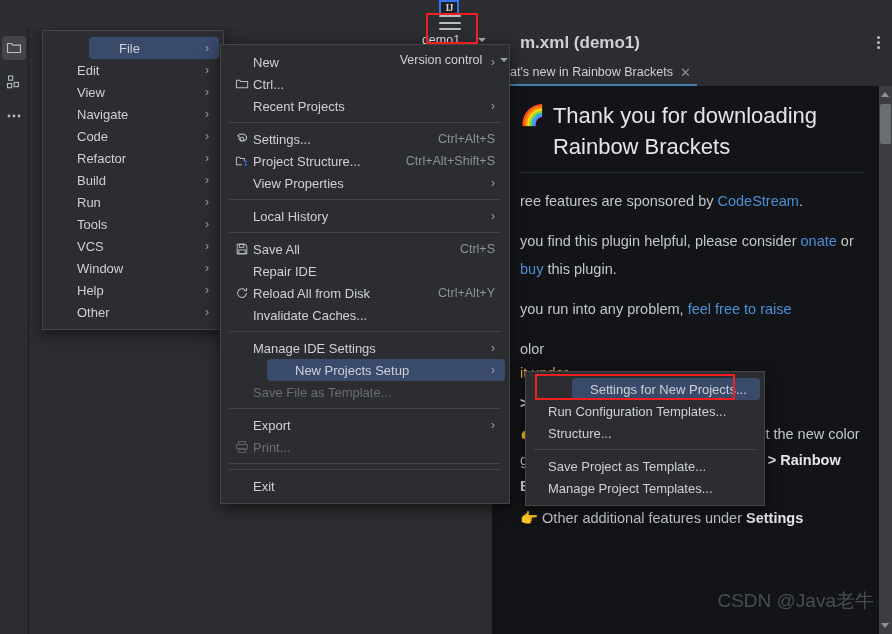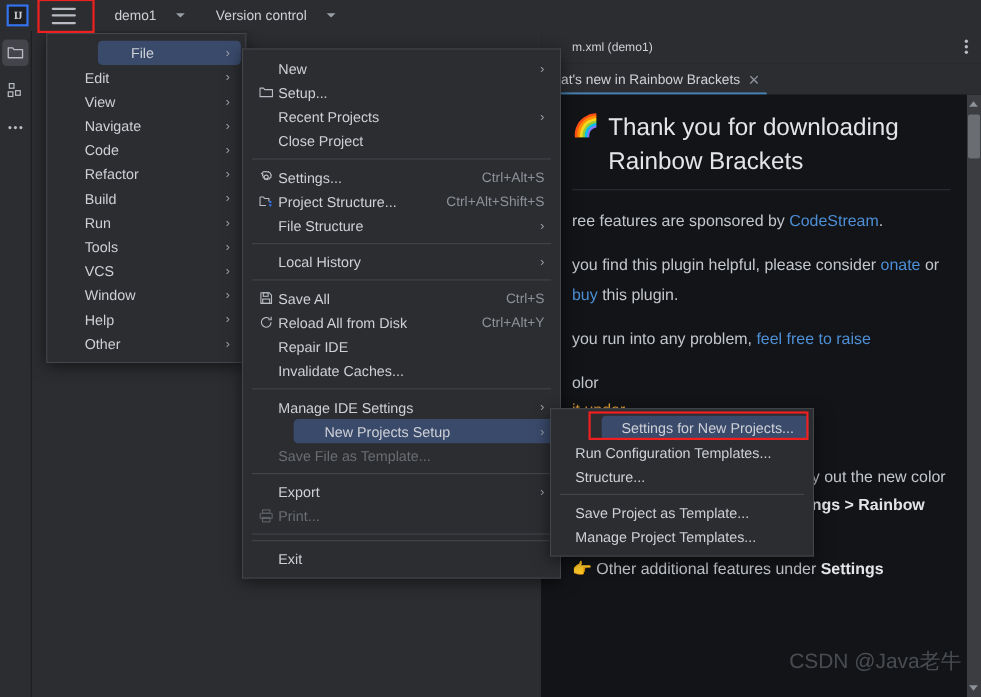--- a/index.html
+++ b/index.html
@@ -16,20 +16,21 @@
     background: #2b2d30;
   }
 
   
   .titlebar {
     position: absolute; left: 0; top: 0;
     width: 892px; height: 28px;
     background: #2b2d30;
     display: flex; align-items: center;
     z-index: 40;
+    flex-direction: column;
   }
   .ij-logo {
     width: 20px; height: 20px; margin-left: 6px;
     border: 2px solid #3574f0;
     background: #1e1f22;
     display: flex; align-items: center; justify-content: center;
     color: #ced0d6; font-size: 10px; font-weight: bold;
     letter-spacing: -1px;
     font-family: "Liberation Serif", serif;
     box-sizing: border-box;
@@ -93,21 +94,21 @@
     width: 400px; height: 606px;
     background: #1e1f22;
     z-index: 1;
   }
   .editor-filebar {
     position: absolute; left: 0; top: 0;
     width: 400px; height: 30px;
     background: #2b2d30;
     border-bottom: 1px solid #1e1f22;
     display: flex; align-items: center;
-    color: #ced0d6; font-size: 11px;
+    color: #ced0d6; font-size: 17px; font-weight: bold;
   }
   .editor-filebar .fname { margin-left: 28px; }
   .kebab {
     position: absolute; right: 12px; top: 8px;
     display: flex; flex-direction: column; gap: 2px;
   }
   .kebab i { width: 3px; height: 3px; background: #b9bcc2; border-radius: 50%; display: block; }
 
   .tabstrip {
     position: absolute; left: 0; top: 30px;
@@ -228,21 +229,21 @@
   
   #menu-main { left: 42px; top: 30px; width: 182px; }
   #menu-main .mi { height: 22px; }
   #menu-main .mi .lbl { padding-left: 20px; }
 
   
   #menu-file { left: 220px; top: 44px; width: 290px; }
   #menu-file .mi { height: 22px; }
 
   
-  #menu-nps { left: 500px; top: 371px; width: 240px; }
+  #menu-nps { left: 525px; top: 371px; width: 240px; }
   #menu-nps .mi { height: 22px; }
   #menu-nps .mi .lbl { padding-left: 8px; }
 
   .redbox-nps {
     position: absolute; left: 535px; top: 374px;
     width: 200px; height: 26px;
     border: 2px solid #f02020;
     box-sizing: border-box;
     z-index: 30; pointer-events: none;
   }
@@ -413,30 +414,26 @@
         <span class="ic"></span>
         <span class="lbl">New</span>
         <span class="arrow">›</span>
       </div>
       <div class="mi">
         <span class="ic">
           <svg width="14" height="14" viewBox="0 0 16 16">
             <path d="M1.6 3.6h3.6l1.2 1.5h8.1v7.3H1.6z" stroke="#b9bcc2" fill="none" stroke-width="1.15" stroke-linejoin="round"></path>
           </svg>
         </span>
-        <span class="lbl">Setup...</span>
+        <span class="lbl">Ctrl...</span>
       </div>
       <div class="mi">
         <span class="ic"></span>
         <span class="lbl">Recent Projects</span>
         <span class="arrow">›</span>
-      </div>
-      <div class="mi">
-        <span class="ic"></span>
-        <span class="lbl">Close Project</span>
       </div>
       <div class="msep"></div>
       <div class="mi">
         <span class="ic">
           <svg width="14" height="14" viewBox="0 0 16 16">
             <path d="M8 2.2l1.2.5 1.2-.4.8 1 1.2.4.1 1.3.9.9-.6 1.1.2 1.3-1.2.5-.6 1.2-1.3-.1-1 .8-1.1-.6-1.3.2-.5-1.2-1.2-.6.1-1.3-.8-1 .6-1.1L3 4.2l1.2-.5L4.8 2.5z" stroke="#b9bcc2" fill="none" stroke-width="1.15" stroke-linejoin="round"></path>
             <circle cx="8" cy="8" r="2.1" stroke="#b9bcc2" fill="none" stroke-width="1.15"></circle>
           </svg>
         </span>
         <span class="lbl">Settings...</span>
@@ -449,21 +446,21 @@
             <path d="M1.6 3.6v8.8h6.2" stroke="#b9bcc2" fill="none" stroke-width="1.15"></path>
             <rect x="11.2" y="7.6" width="2.2" height="2.2" fill="#3574f0" stroke="none"></rect>
             <rect x="11.2" y="11" width="2.2" height="2.2" fill="#3574f0" stroke="none"></rect>
           </svg>
         </span>
         <span class="lbl">Project Structure...</span>
         <span class="acc">Ctrl+Alt+Shift+S</span>
       </div>
       <div class="mi">
         <span class="ic"></span>
-        <span class="lbl">File Structure</span>
+        <span class="lbl">View Properties</span>
         <span class="arrow">›</span>
       </div>
       <div class="msep"></div>
       <div class="mi">
         <span class="ic"></span>
         <span class="lbl">Local History</span>
         <span class="arrow">›</span>
       </div>
       <div class="msep"></div>
       <div class="mi">
@@ -471,32 +468,32 @@
           <svg width="14" height="14" viewBox="0 0 16 16">
             <path d="M2.5 2.5h8.7l2.3 2.3v8.7H2.5z" stroke="#b9bcc2" fill="none" stroke-width="1.15" stroke-linejoin="round"></path>
             <rect x="5" y="2.5" width="5" height="3.6" stroke="#b9bcc2" fill="none" stroke-width="1.15"></rect>
             <rect x="4.4" y="9" width="7.2" height="4.5" stroke="#b9bcc2" fill="none" stroke-width="1.15"></rect>
           </svg>
         </span>
         <span class="lbl">Save All</span>
         <span class="acc">Ctrl+S</span>
       </div>
       <div class="mi">
+        <span class="ic"></span>
+        <span class="lbl">Repair IDE</span>
+      </div>
+      <div class="mi">
         <span class="ic">
           <svg width="14" height="14" viewBox="0 0 16 16">
             <path d="M13 8a5 5 0 1 1-1.6-3.6" stroke="#b9bcc2" fill="none" stroke-width="1.15"></path>
             <path d="M13.2 2.3v3h-3" stroke="#b9bcc2" fill="none" stroke-width="1.15" stroke-linejoin="round"></path>
           </svg>
         </span>
         <span class="lbl">Reload All from Disk</span>
         <span class="acc">Ctrl+Alt+Y</span>
-      </div>
-      <div class="mi">
-        <span class="ic"></span>
-        <span class="lbl">Repair IDE</span>
       </div>
       <div class="mi">
         <span class="ic"></span>
         <span class="lbl">Invalidate Caches...</span>
       </div>
       <div class="msep"></div>
       <div class="mi">
         <span class="ic"></span>
         <span class="lbl">Manage IDE Settings</span>
         <span class="arrow">›</span>

